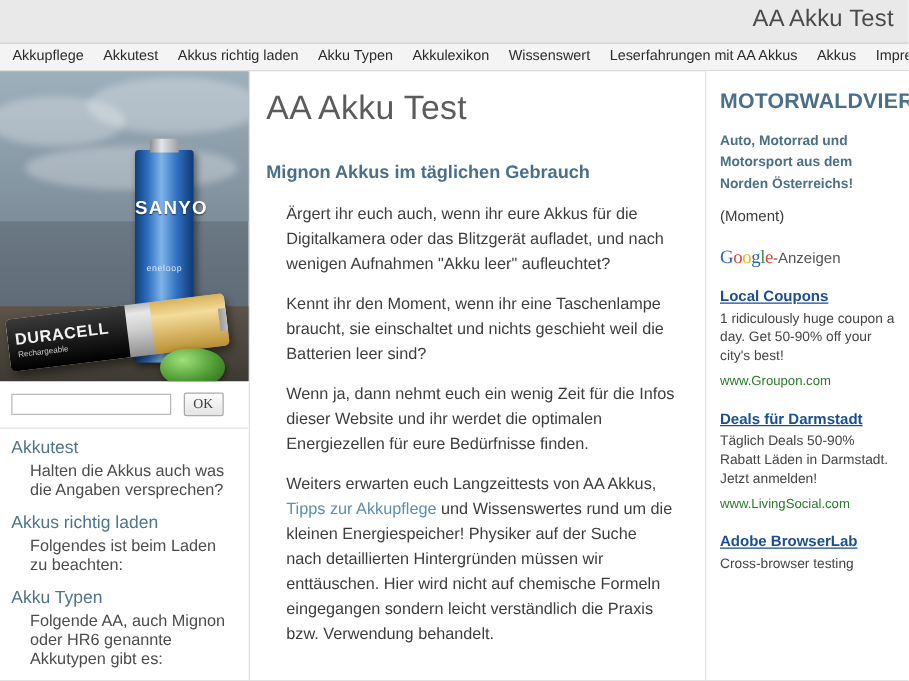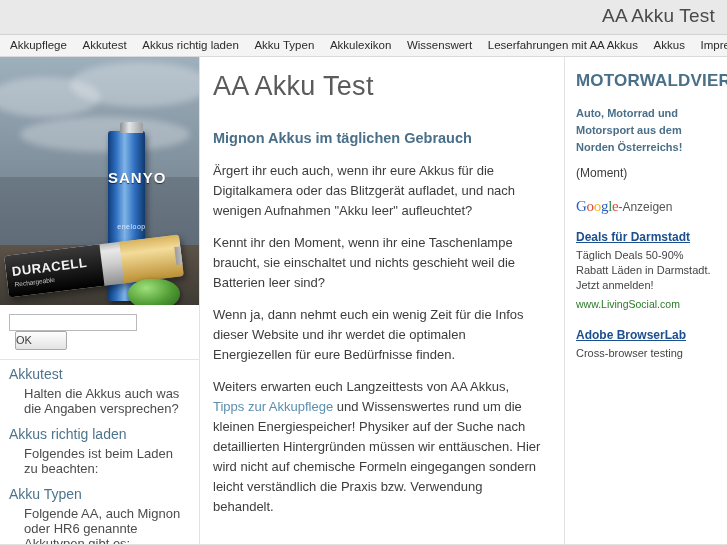--- a/index.html
+++ b/index.html
@@ -117,22 +117,22 @@
   .photo .ground {
     position: absolute;
     left: 0; bottom: 0; right: 0; height: 60px;
     background: linear-gradient(180deg, #5c5349 0%, #3e3a33 100%);
   }
 
   
   .bat-sanyo {
     position: absolute;
     left: 108px;
-    top: 74px;
-    width: 37px;
+    top: 63px;
+    width: 47px;
     height: 170px;
     background: linear-gradient(90deg, #0f3d7a 0%, #2f6fc0 22%, #7fb4e8 45%, #2f6fc0 72%, #10396f 100%);
     border-radius: 3px 3px 2px 2px;
     box-shadow: 2px 3px 6px rgba(0,0,0,0.45);
   }
   .bat-sanyo .cap {
     position: absolute;
     left: 12px; top: -9px;
     width: 23px; height: 11px;
     background: linear-gradient(90deg, #8b8f93, #e3e6e8 40%, #9a9ea2 100%);
@@ -227,32 +227,34 @@
     border: 1px solid #b9b9b9;
     background: #ffffff;
     font-family: "Liberation Sans", sans-serif;
     font-size: 11px;
     padding: 0 3px;
     vertical-align: middle;
     box-sizing: border-box;
   }
   .searchbar .okbtn {
     display: inline-block;
-    width: 52px;
+    width: 32px;
     height: 19px;
     line-height: 17px;
+    text-align: center;
     margin-left: 6px;
     font-size: 11px;
     color: #3c3c3c;
     background: linear-gradient(180deg, #fdfdfd 0%, #e4e4e4 100%);
     border: 1px solid #a9a9a9;
     border-radius: 2px;
     vertical-align: middle;
     box-sizing: border-box;
     cursor: pointer;
+    font-family: Liberation Serif, serif;
   }
 
   
   .side-sections { padding: 6px 0 0 0; }
   .side-sec { margin: 0 0 10px 0; }
   .side-sec h3 {
     margin: 0 0 4px 9px;
     font-size: 14px;
     font-weight: normal;
     color: #4e748c;
@@ -274,21 +276,21 @@
     letter-spacing: 0.3px;
   }
   .main-sub {
     margin: 0 0 13px 0;
     font-size: 14.5px;
     font-weight: bold;
     color: #4a6f88;
     line-height: 20px;
   }
   .main-inner p.body {
-    margin: 0 0 12px 0;
+    margin: 0 0 12px 16px;
     font-size: 13px;
     line-height: 20px;
     color: #3d3d3d;
   }
   .main-inner p.body a {
     color: #5c8fae;
     text-decoration: none;
   }
 
   
@@ -448,20 +450,25 @@
     <div class="col-right">
       <div class="right-inner">
         <div class="right-title">MOTORWALDVIERTEL</div>
         <div class="right-ad-text">Auto, Motorrad und Motorsport aus dem Norden Österreichs!</div>
         <div class="right-werbung">(Moment)</div>
 
         <div class="google-line">
           <span class="google-logo"><span class="g1">G</span><span class="o1">o</span><span class="o2">o</span><span class="g2">g</span><span class="l1">l</span><span class="e1">e</span></span><span>-Anzeigen</span>
         </div>
 
+        <div class="ad-block">
+          <a href="#" class="ad-title">Local Coupons</a>
+          <p class="ad-body">1 ridiculously huge coupon a day. Get 50-90% off your city's best!</p>
+          <a href="#" class="ad-url">www.Groupon.com</a>
+        </div>
 
         <div class="ad-block">
           <a href="#" class="ad-title">Deals für Darmstadt</a>
           <p class="ad-body">Täglich Deals 50-90% Rabatt Läden in Darmstadt. Jetzt anmelden!</p>
           <a href="#" class="ad-url">www.LivingSocial.com</a>
         </div>
 
         <div class="ad-block">
           <a href="#" class="ad-title">Adobe BrowserLab</a>
           <p class="ad-body">Cross-browser testing</p>

